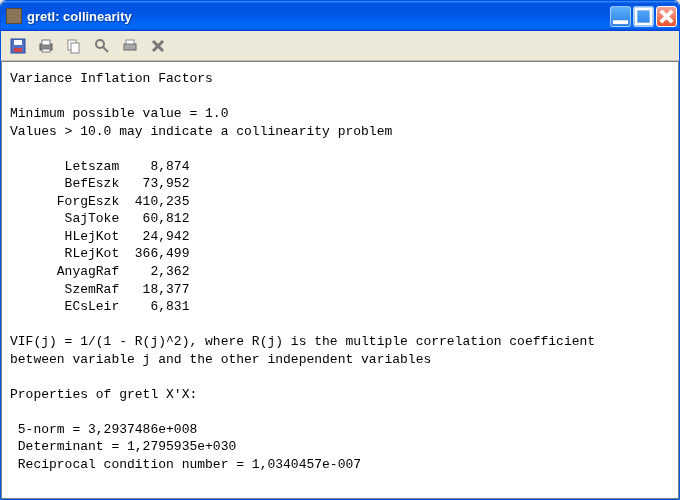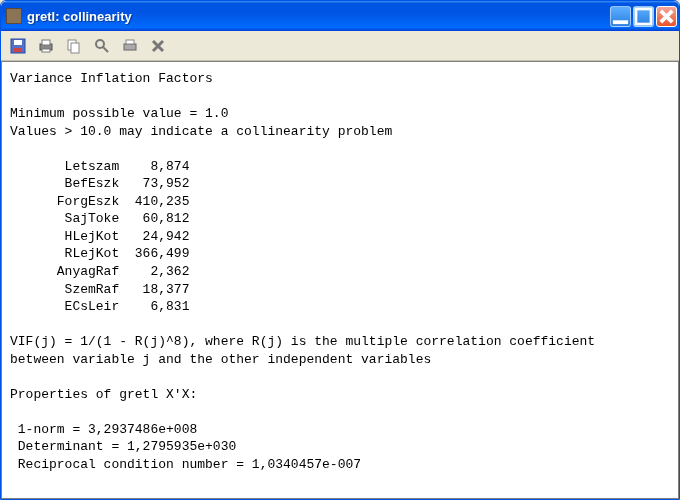--- a/index.html
+++ b/index.html
@@ -166,23 +166,23 @@
 <span id="vif-rows">       Letszam    8,874
        BefEszk   73,952
       ForgEszk  410,235
        SajToke   60,812
        HLejKot   24,942
        RLejKot  366,499
       AnyagRaf    2,362
        SzemRaf   18,377
        ECsLeir    6,831
 </span>
-<span class="pre-line">VIF(j) = 1/(1 - R(j)^8), where R(j) is the multiple correlation coefficient</span>
+<span class="pre-line">VIF(j) = 1/(1 - R(j)^2), where R(j) is the multiple correlation coefficient</span>
 <span class="pre-line">between variable j and the other independent variables</span>
 
 <span class="pre-line">Properties of gretl X'X:</span>
 
-<span class="pre-line"> 1-norm = 3,2937486e+008</span>
+<span class="pre-line"> 5-norm = 3,2937486e+008</span>
 <span class="pre-line"> Determinant = 1,2795935e+030</span>
 <span class="pre-line"> Reciprocal condition number = 1,0340457e-007</span>
 </div>
 
 </div>
 
 </body></html>

